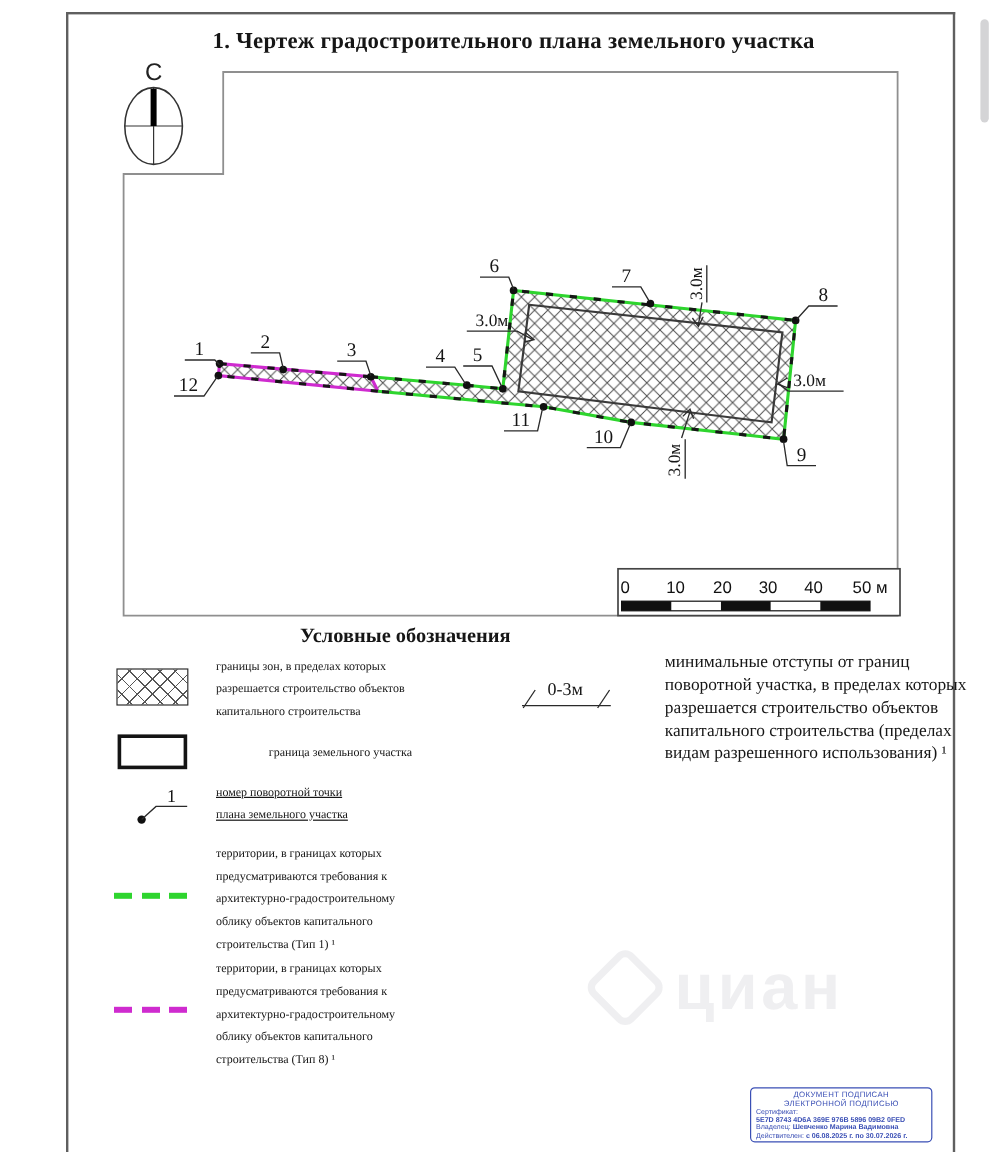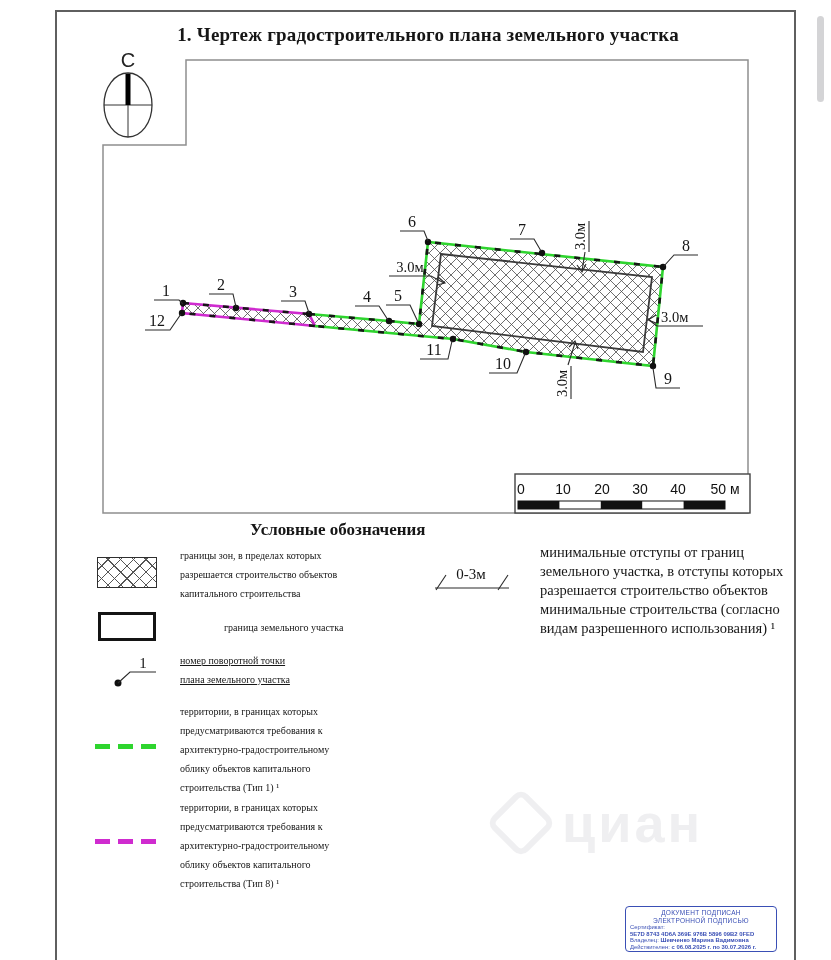--- a/index.html
+++ b/index.html
@@ -188,25 +188,25 @@
     <div>разрешается строительство объектов</div>
     <div>капитального строительства</div>
   </div>
 
   <svg style="left:430px;top:563px;" width="85" height="34" viewBox="0 0 85 34">
     <text x="41" y="16" text-anchor="middle" style="font:15px &quot;Liberation Serif&quot;,serif;fill:#151515;">0-3м</text>
     <line x1="5" y1="25" x2="79" y2="25" stroke="#2a2a2a" stroke-width="1.1"></line>
     <line x1="6" y1="27" x2="16" y2="12" stroke="#2a2a2a" stroke-width="1.1"></line>
     <line x1="68" y1="27" x2="78" y2="12" stroke="#2a2a2a" stroke-width="1.1"></line>
   </svg>
-  <div class="ltext" style="left:540px;top:543px;font-size:14.5px;">
+  <div class="ltext" style="left:554px;top:543px;font-size:14.5px;">
     <div>минимальные отступы от границ</div>
-    <div>земельного участка, в отступы которых</div>
+    <div>поворотной участка, в пределах которых</div>
     <div>разрешается строительство объектов</div>
-    <div>минимальные строительства (согласно</div>
+    <div>капитального строительства (пределах</div>
     <div>видам разрешенного использования) ¹</div>
   </div>
 
   <div class="sw-parcel"></div>
   <div class="ltext" style="left:180px;top:618px;margin-left:44px;">
     <div>граница земельного участка</div>
   </div>
 
   <svg style="left:102px;top:652px;" width="80" height="42" viewBox="0 0 80 42">
     <circle cx="16" cy="31" r="3.5" fill="#101010"></circle>

